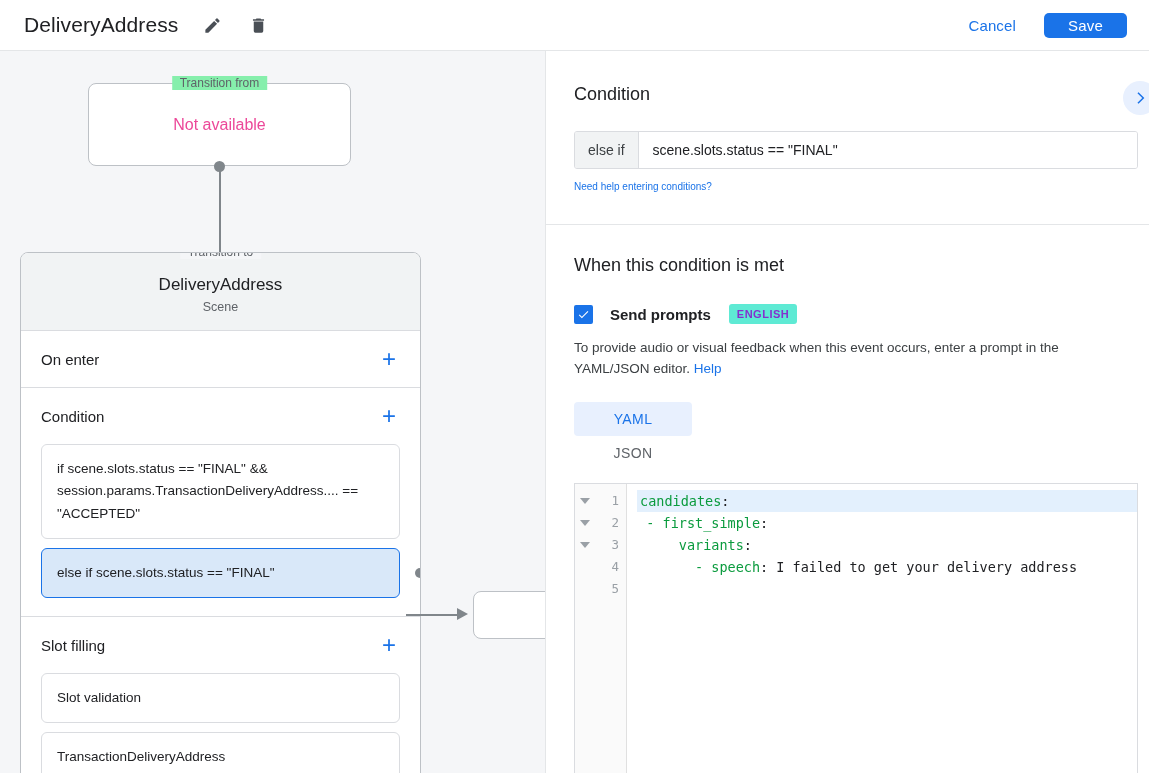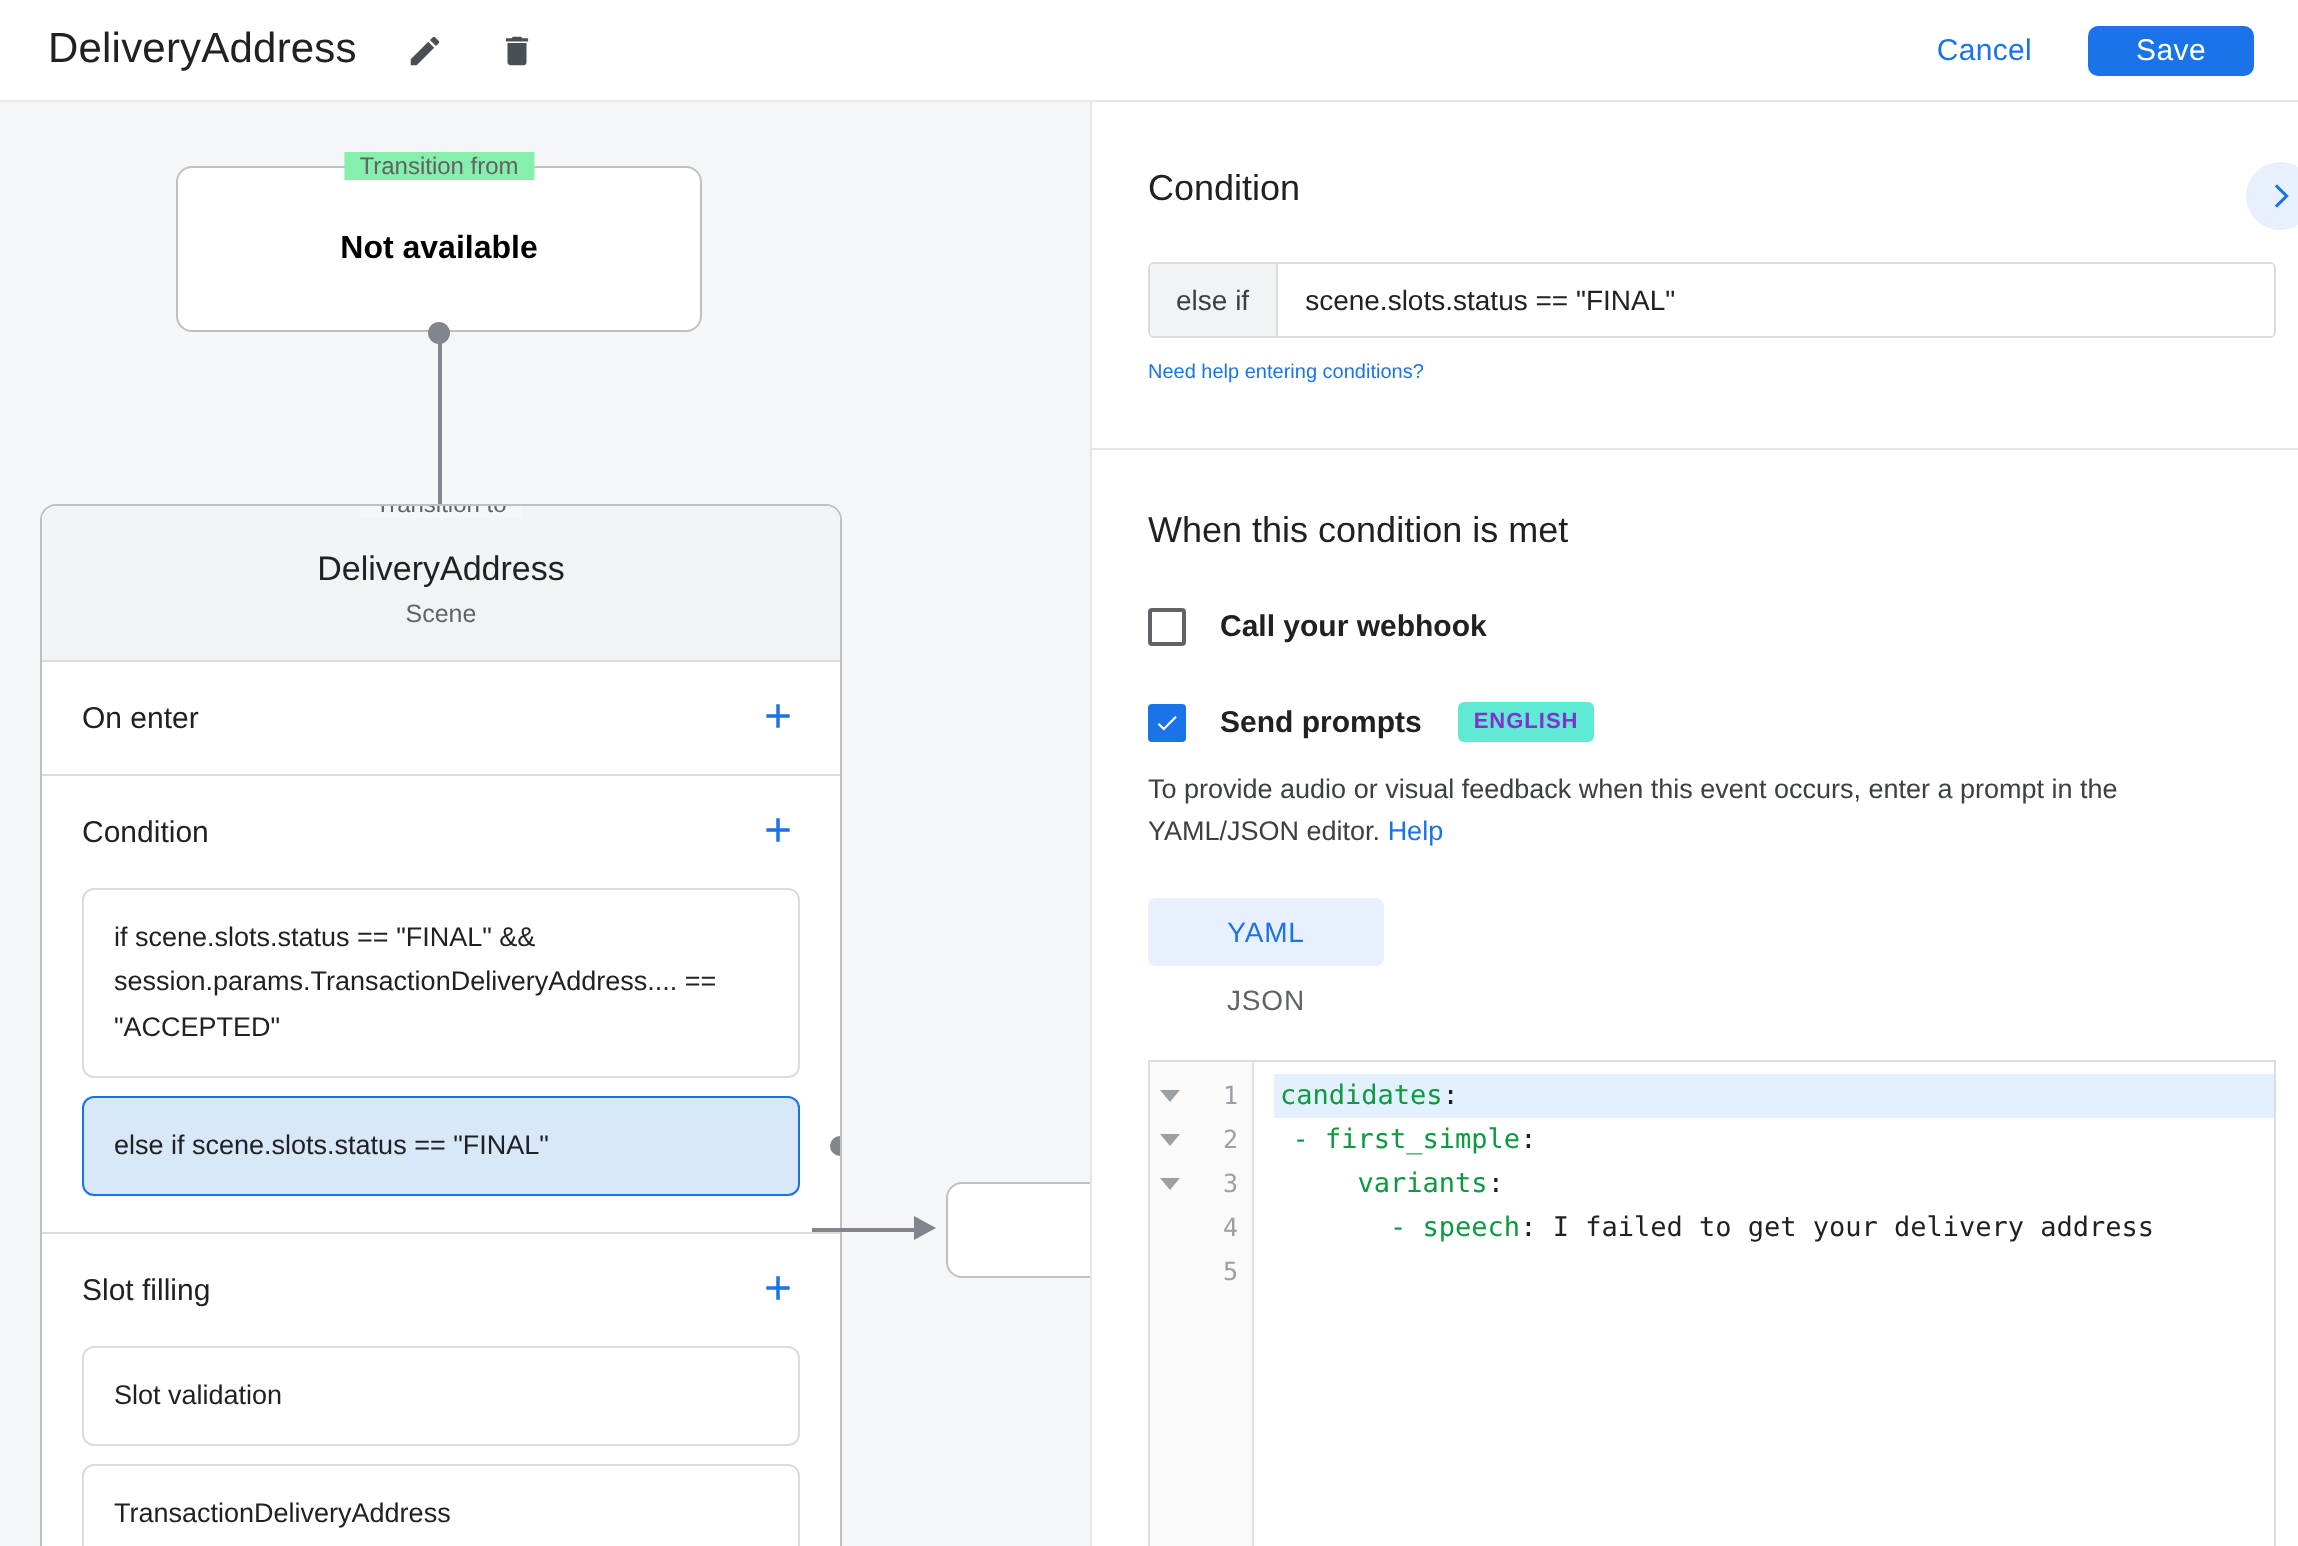--- a/index.html
+++ b/index.html
@@ -50,21 +50,21 @@
   .node-from {
     position: absolute; left: 88px; top: 32px; width: 263px; height: 83px;
     background: #fff; border: 1px solid #bdc1c6; border-radius: 8px;
     display: flex; align-items: center; justify-content: center;
   }
   .node-from .legend {
     position: absolute; top: -8px; left: 50%; transform: translateX(-50%);
     background: #86efac; padding: 0 8px; font-size: 12px; color: #5f6368;
     white-space: nowrap;
   }
-  .node-from .body { font-size: 16px; color: #000000; font-weight: bold; }
+  .node-from .body { font-size: 16px; color: #ec4899; }
 
   .edge-vert {
     position: absolute; left: 219px; top: 115px; width: 2px; height: 93px;
     background: #80868b;
   }
   .edge-dot {
     position: absolute; left: 214px; top: 110px;
     width: 11px; height: 11px; border-radius: 50%; background: #80868b;
   }
   .edge-arrow {
@@ -311,24 +311,20 @@
       <div class="cond-input-wrap">
         <div class="cond-prefix">else if</div>
         <input class="cond-value" value="scene.slots.status == &quot;FINAL&quot;" style="">
       </div>
       <a class="help-link">Need help entering conditions?</a>
     </div>
 
     <div class="panel-sect second">
       <div class="panel-title">When this condition is met</div>
 
-      <div class="cb-row">
-        <div class="cb"></div>
-        <div class="cb-label">Call your webhook</div>
-      </div>
 
       <div class="cb-row">
         <div class="cb checked">
           <svg width="13" height="13" viewBox="0 0 24 24">
               <path fill="#fff" d="M9 16.2L4.8 12l-1.4 1.4L9 19 21 7l-1.4-1.4z"></path>
             </svg>
         </div>
         <div class="cb-label">Send prompts</div>
         <div class="lang-badge">ENGLISH</div>
       </div>

